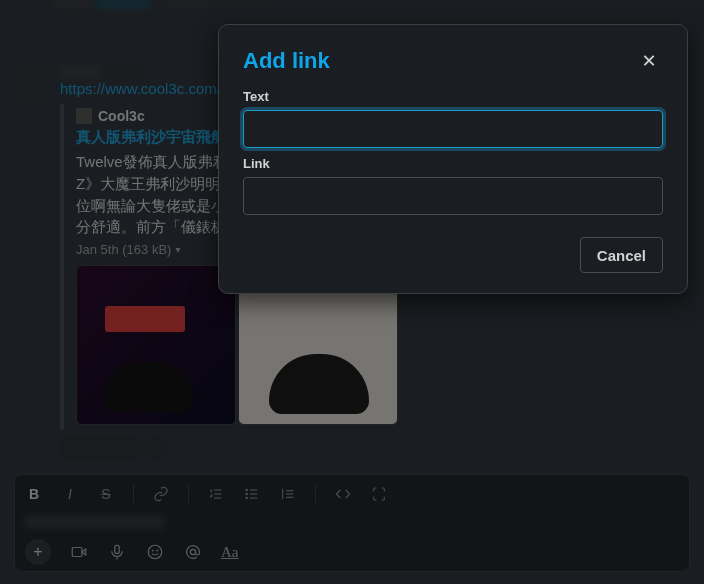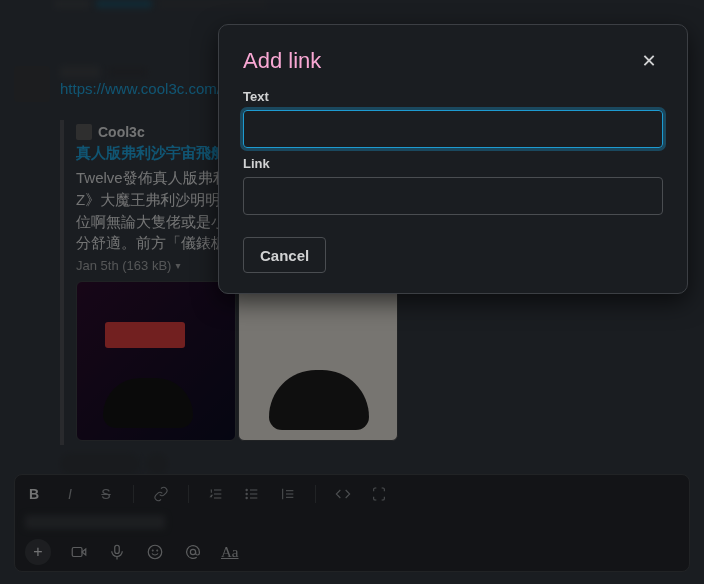--- a/index.html
+++ b/index.html
@@ -9,21 +9,21 @@
   
   .bg { position: absolute; inset: 0; filter: brightness(0.55); }
 
   .msg-block { padding: 8px 14px; }
   .avatar { width: 36px; height: 36px; background: #323538; border-radius: 4px; float: left; margin-right: 10px; }
   .msg-content { margin-left: 46px; }
   .name-line { display:flex; gap:8px; align-items:center; margin-bottom:2px;}
   .blur-name { width:40px; height:12px; background: #3a3d41; border-radius:2px; filter: blur(3px); }
   .blur-time { width:40px; height:10px; background: #2e3136; border-radius:2px; filter: blur(3px); }
   .link-text { color:#1d9bd1; font-size:15px; }
-  .preview { border-left: 4px solid #4a4d51; margin-top:22px; padding: 4px 0 4px 12px; }
+  .preview { border-left: 4px solid #4a4d51; margin-top:6px; padding: 4px 0 4px 12px; }
   .site-line { display:flex; align-items:center; gap:6px; font-size:14px; }
   .favicon { width:16px; height:16px; background:#555; border-radius:2px; }
   .headline { color:#1d9bd1; font-size:15px; font-weight:600; margin:4px 0;}
   .desc { color:#d1d2d3; font-size:15px; line-height:1.45; }
   .meta { color:#9a9c9e; font-size:13px; margin-top:4px; display:flex; align-items:center; gap:4px;}
   .chev { font-size:10px; color:#9a9c9e; }
   .thumbs { display:flex; gap:2px; margin-top:8px; }
   .thumb { width:160px; height:160px; background:#2b2e33; border-radius:6px; border:1px solid #3a3d41; position:relative; overflow:hidden;}
   .thumb.a { background: linear-gradient(135deg,#2a0a2a,#0a0a20); }
   .thumb.a::before{content:"";position:absolute;left:28px;top:40px;width:80px;height:26px;background:#cf3a3a;border-radius:3px;}
@@ -45,26 +45,26 @@
   .action-row { display:flex; gap:18px; align-items:center; color:#a7a9ac; }
   .plus-btn { width:26px; height:26px; border-radius:50%; background:#34373c; display:flex; align-items:center; justify-content:center; color:#cfd0d2; font-size:16px;}
   .act-ic { width:20px; height:20px; display:flex; align-items:center; justify-content:center; }
   .act-ic svg { width:18px; height:18px; stroke:#a7a9ac; fill:none; stroke-width:1.6; }
   .aa { font-family: Georgia, serif; font-size:15px; text-decoration: underline; color:#a7a9ac;}
 
   
   .overlay { position:absolute; inset:0; }
   .modal { position:absolute; left:218px; top:24px; width:470px; background:#1a1d21; border:1px solid #3c3f44; border-radius:10px; padding:22px 24px 20px; box-shadow:0 8px 24px rgba(0,0,0,.6); color:#d1d2d3;}
   .modal-head { display:flex; justify-content:space-between; align-items:center; margin-bottom:14px;}
-  .modal-title { font-size:22px; font-weight:400; color:#f9a8d4;}
+  .modal-title { font-size:22px; font-weight:700; color:#0ea5e9;}
   .close-x { width:28px; height:28px; display:flex; align-items:center; justify-content:center; color:#d1d2d3; cursor:pointer; font-size:18px;}
   .field-label { font-size:13px; font-weight:600; color:#d1d2d3; margin:8px 0 6px;}
   .text-input { width:100%; height:38px; background:transparent; border:1px solid #4a4d51; border-radius:4px; padding:0 10px; color:#d1d2d3; font-size:15px;}
   .text-input.focused { border:1px solid #1d9bd1; box-shadow:0 0 0 3px rgba(29,155,209,.35);}
-  .btn-row { display:flex; justify-content:space-between; gap:12px; margin-top:22px;}
+  .btn-row { display:flex; justify-content:flex-end; gap:12px; margin-top:22px;}
   .btn { height:36px; padding:0 16px; border-radius:4px; font-size:15px; font-weight:700; display:flex; align-items:center; cursor:pointer;}
   .btn-cancel { background:transparent; border:1px solid #4a4d51; color:#d1d2d3;}
   .btn-save { background:#3b3e43; color:#9a9c9e; border:none;}
   @keyframes blink { 50% { opacity:0; } }
   .topstrip{position:absolute;left:54px;top:0;height:8px;display:flex;gap:6px;}
   .ts{height:8px;border-radius:2px;filter:blur(3px);} .ts1{width:36px;background:#3a3d41;} .ts2{width:56px;background:#1e4c60;} .ts3{width:110px;background:#34373c;}
 </style>
 </head>
 <body>
 

